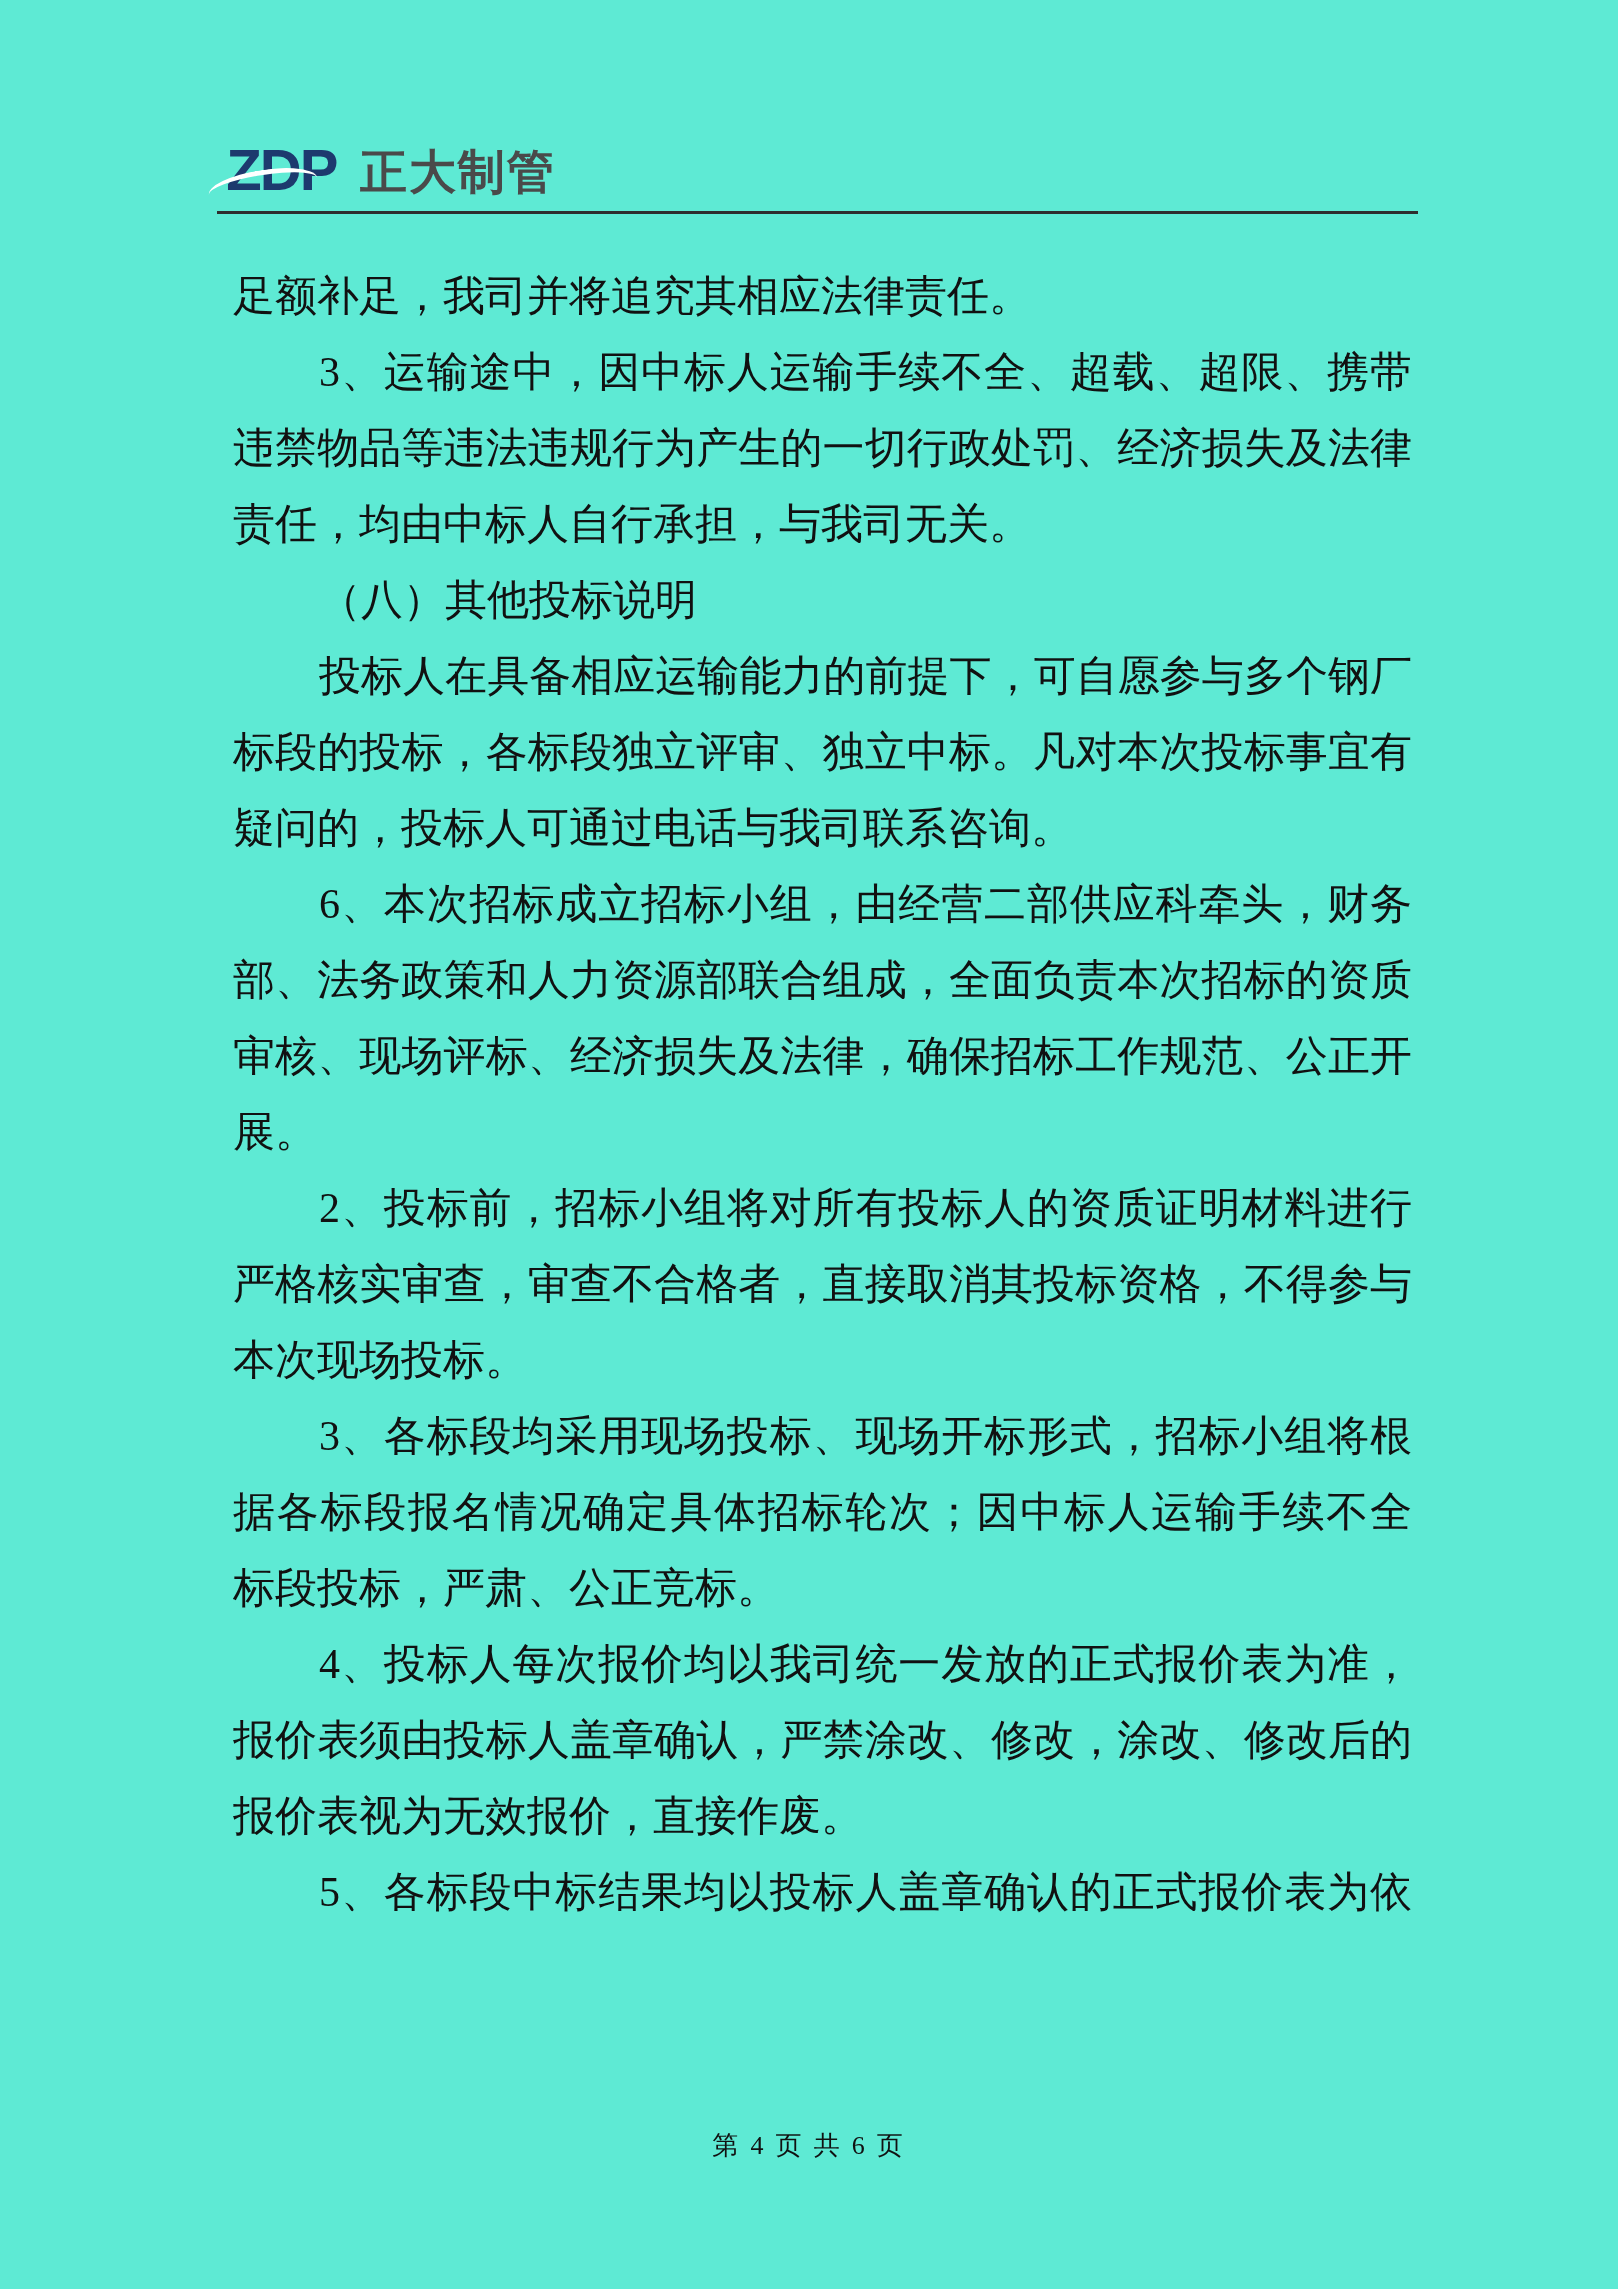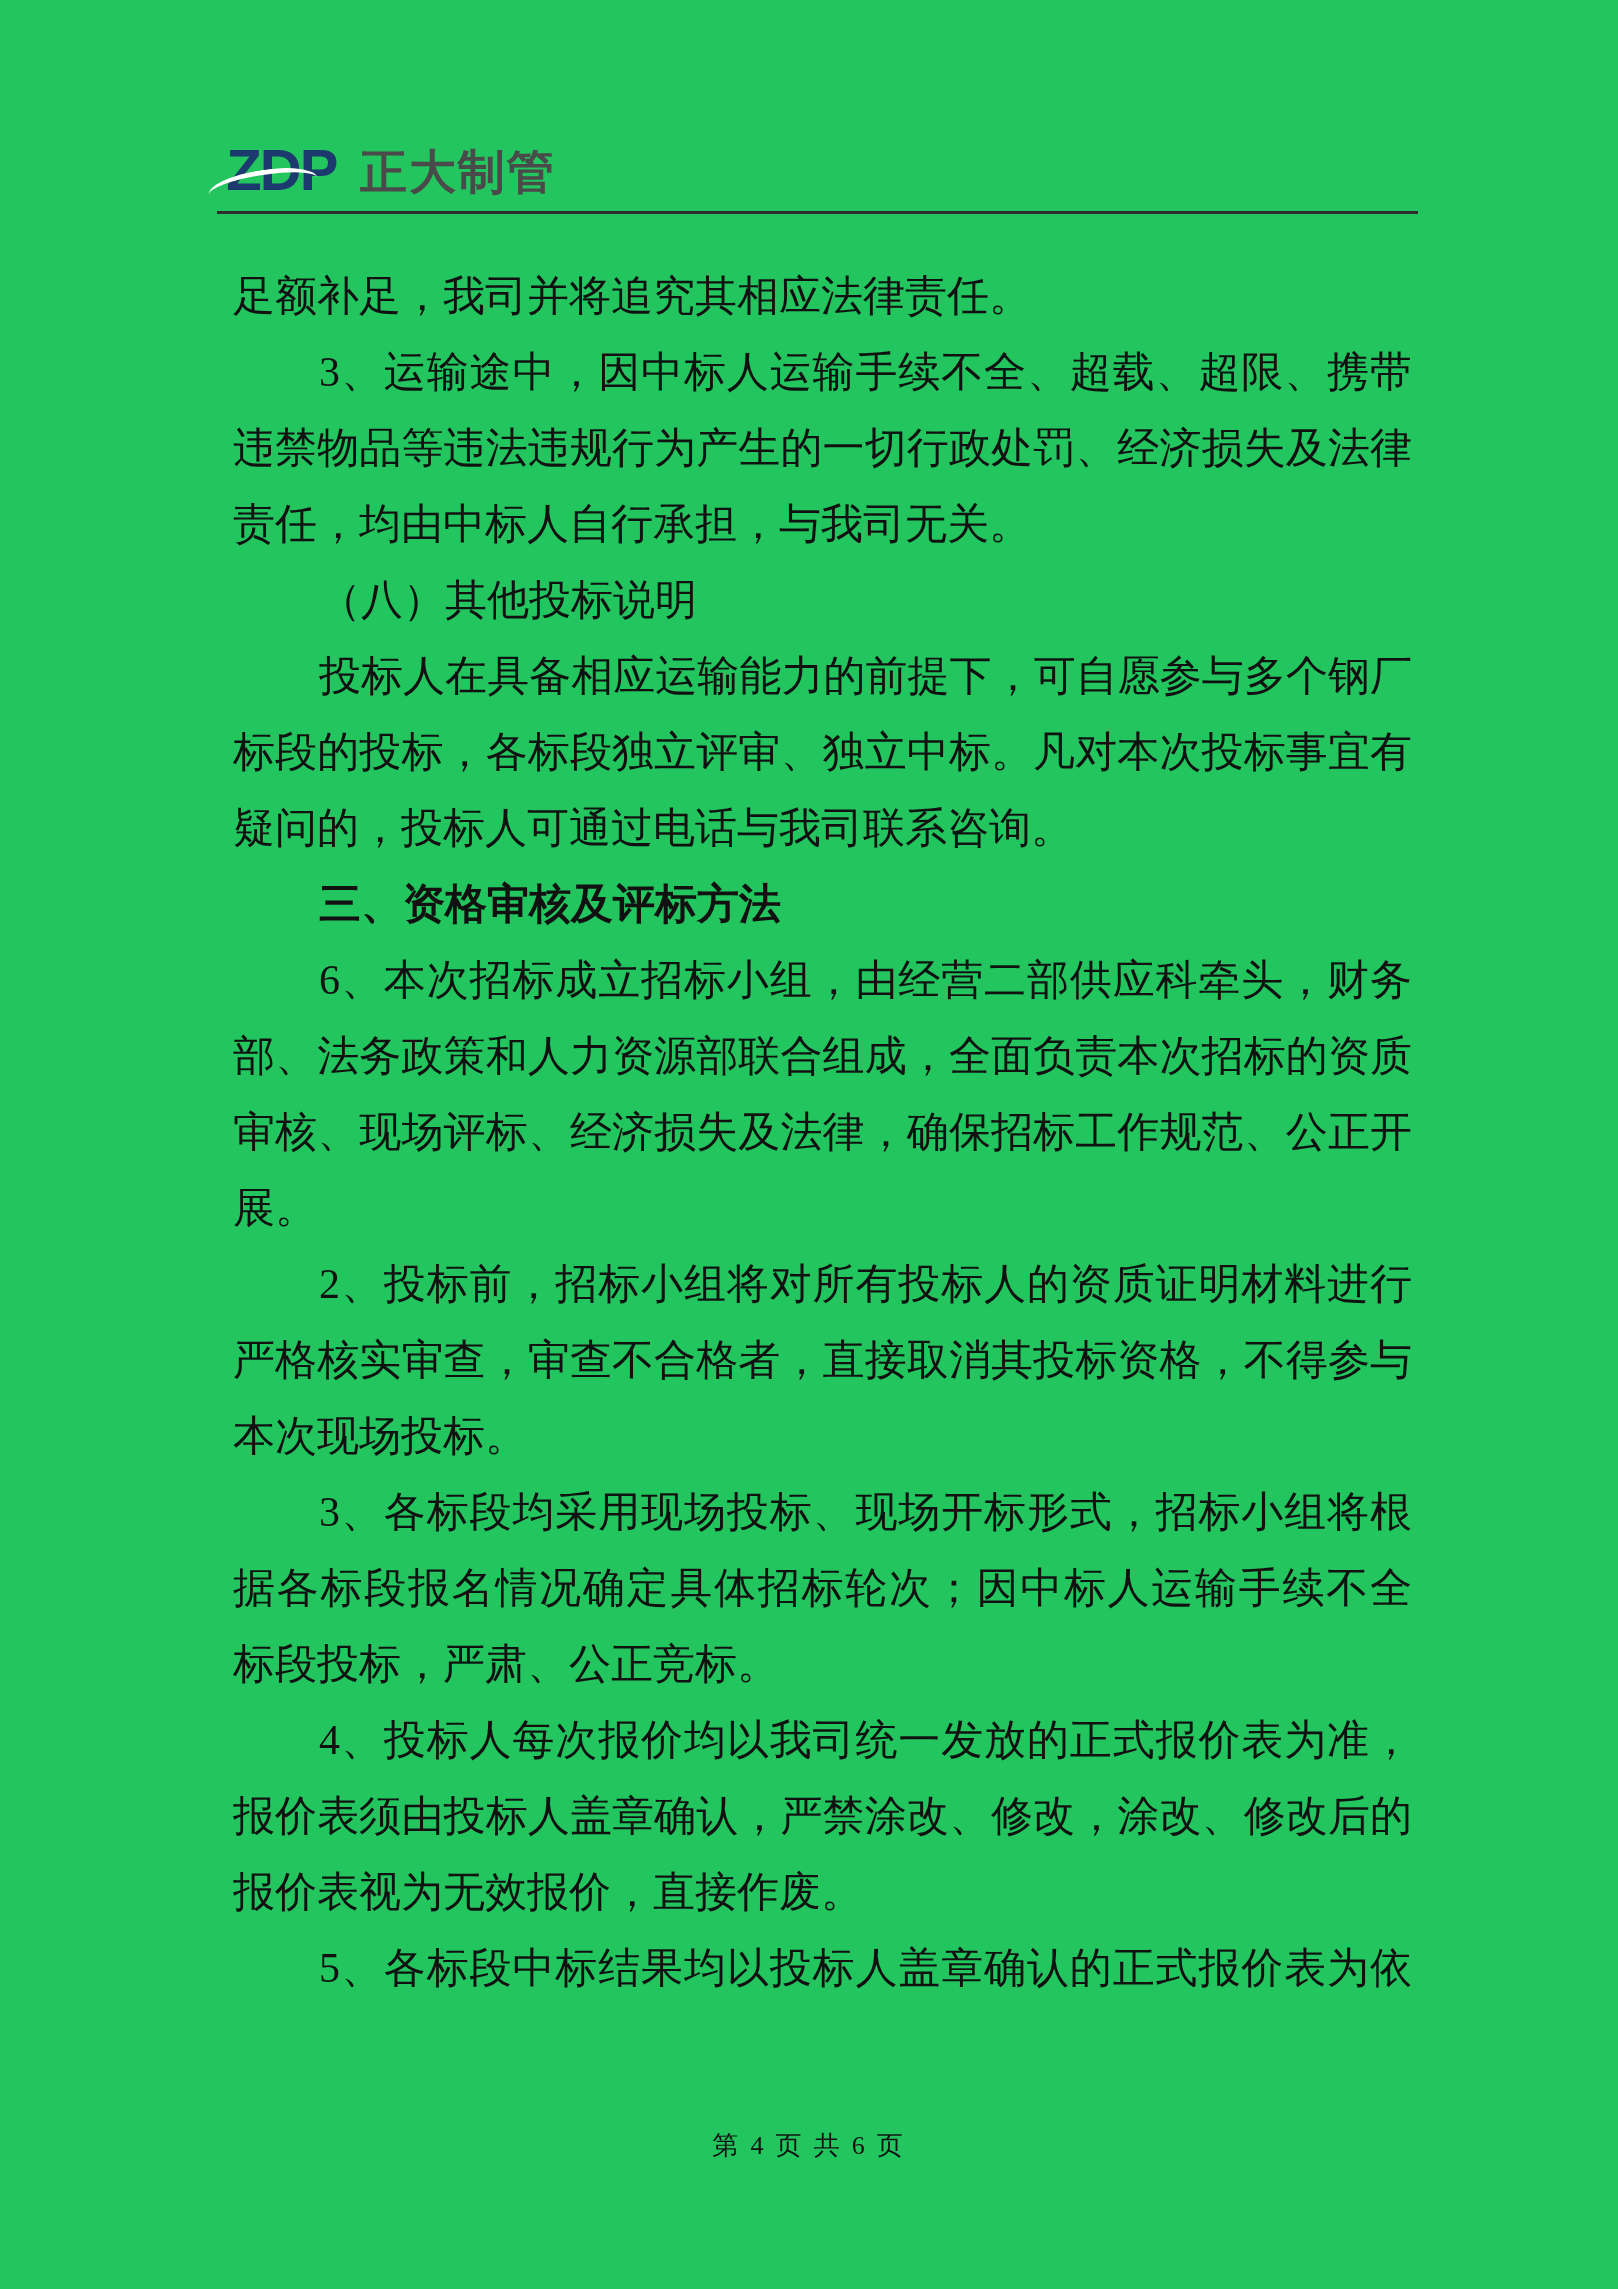--- a/index.html
+++ b/index.html
@@ -1,20 +1,20 @@
 <!DOCTYPE html>
 <html style="--logo-blue: #1d3a6e; --company-gray: #4a4a4a; --slogan-blue: #1e3c6b; --rule: #2e2e2e; --text: #111111;font-size:15px"><head>
 <meta charset="utf-8">
 <style>
   html, body { margin: 0; padding: 0; background: #ffffff; }
   .page {
     position: relative;
     width: 1618px;
     height: 2290px;
-    background: #22c55e;
+    background: #5eead4;
     font-family: "Liberation Serif", serif;
     overflow: hidden;
   }
 
   
   .header { position: absolute; top: 0; left: 0; width: 100%; height: 216px; }
   .logo-row { position: absolute; top: 142px; left: 217px; width: 1201px; height: 67px; }
   .zdp-mark {
     position: absolute; left: 9.3px; top: -5.6px;
     font-family: "Liberation Sans", sans-serif;
@@ -88,21 +88,20 @@
 
   <main class="body-text" id="body-text">
       <div class="line">足额补足，我司并将追究其相应法律责任。</div>
       <div class="line indent fill">3、运输途中，因中标人运输手续不全、超载、超限、携带</div>
       <div class="line fill">违禁物品等违法违规行为产生的一切行政处罚、经济损失及法律</div>
       <div class="line">责任，均由中标人自行承担，与我司无关。</div>
       <div class="line indent">（八）其他投标说明</div>
       <div class="line indent fill">投标人在具备相应运输能力的前提下，可自愿参与多个钢厂</div>
       <div class="line fill">标段的投标，各标段独立评审、独立中标。凡对本次投标事宜有</div>
       <div class="line">疑问的，投标人可通过电话与我司联系咨询。</div>
-      <div class="line indent bold">三、资格审核及评标方法</div>
       <div class="line indent fill">6、本次招标成立招标小组，由经营二部供应科牵头，财务</div>
       <div class="line fill">部、法务政策和人力资源部联合组成，全面负责本次招标的资质</div>
       <div class="line fill">审核、现场评标、经济损失及法律，确保招标工作规范、公正开</div>
       <div class="line">展。</div>
       <div class="line indent fill">2、投标前，招标小组将对所有投标人的资质证明材料进行</div>
       <div class="line fill">严格核实审查，审查不合格者，直接取消其投标资格，不得参与</div>
       <div class="line">本次现场投标。</div>
       <div class="line indent fill">3、各标段均采用现场投标、现场开标形式，招标小组将根</div>
       <div class="line fill">据各标段报名情况确定具体招标轮次；因中标人运输手续不全</div>
       <div class="line">标段投标，严肃、公正竞标。</div>

